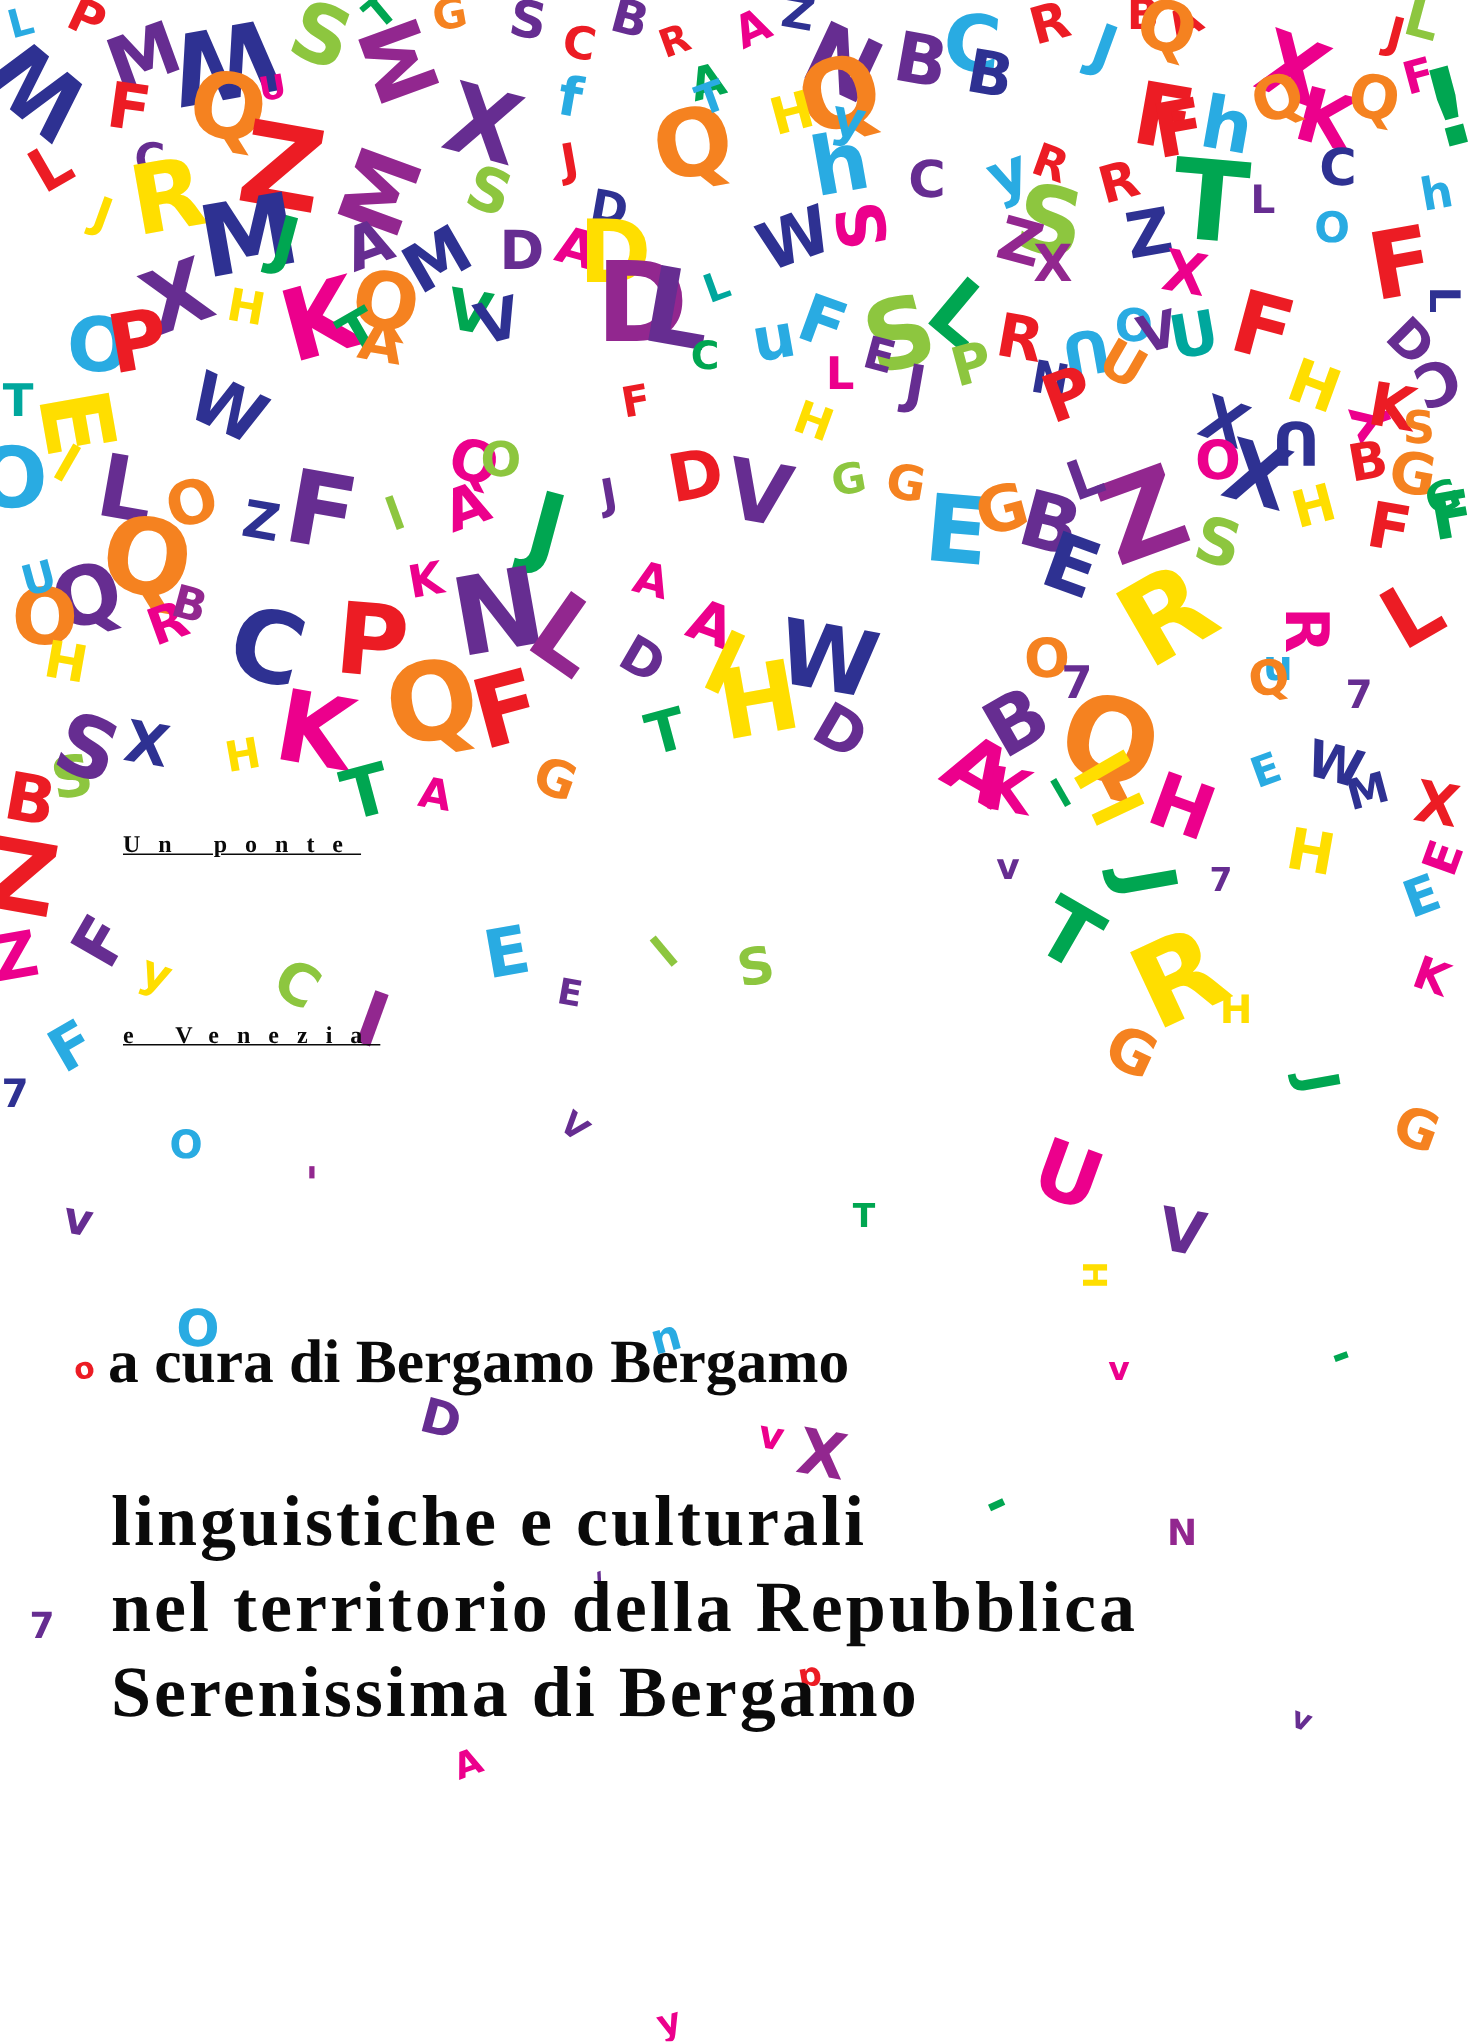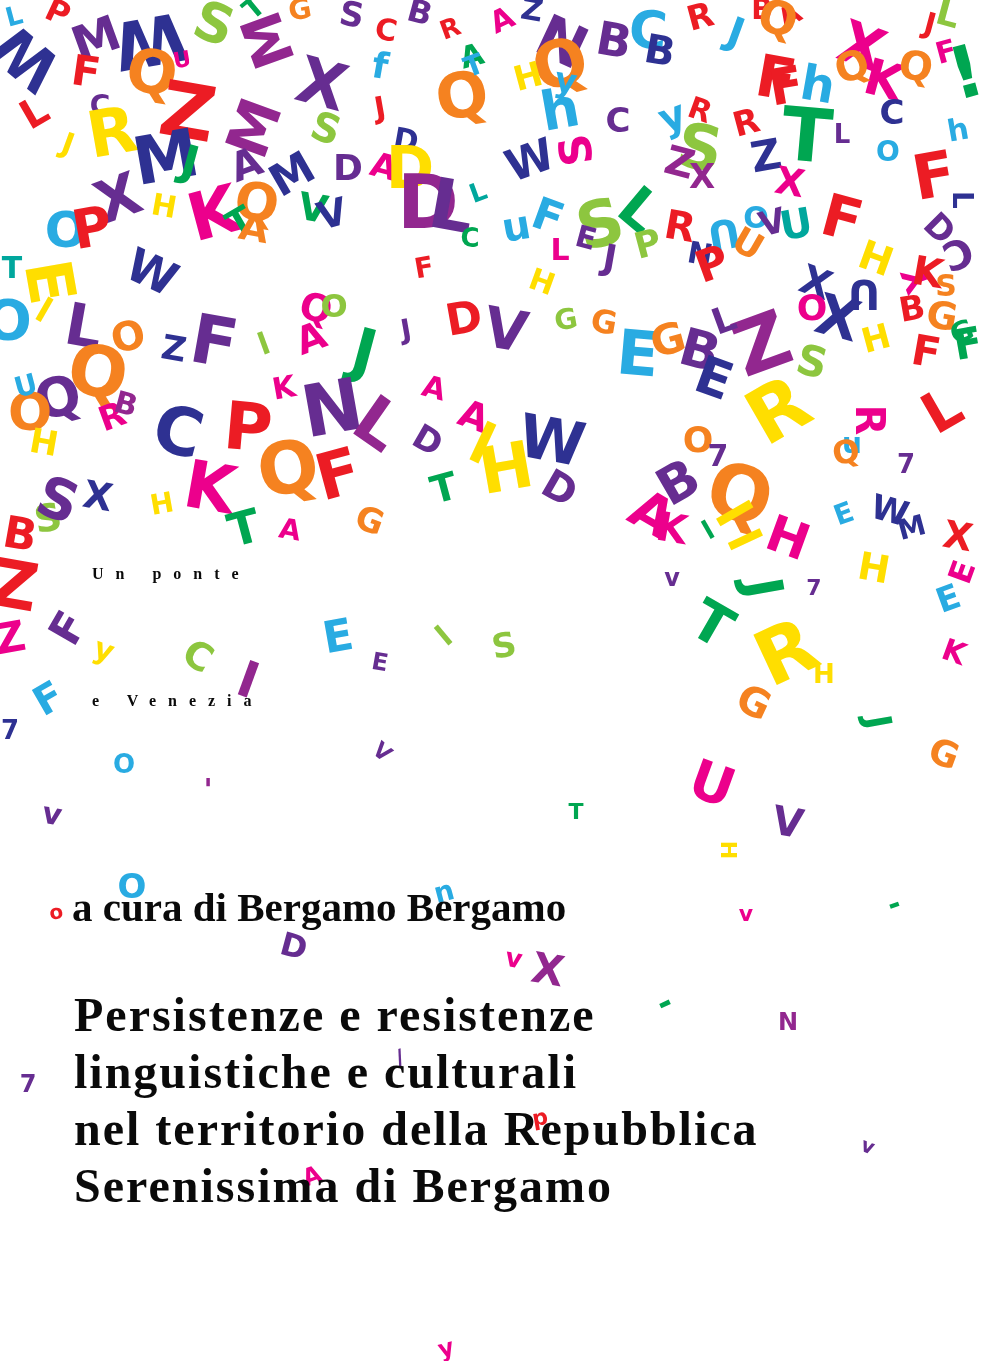--- a/index.html
+++ b/index.html
@@ -307,27 +307,26 @@
       <span class="bg-letter" style="left: 664px; top: 1002px; font-size: 34px; color: rgb(0, 166, 81); transform: translate(-50%, -50%) rotate(-25deg);">-</span>
       <span class="bg-letter" style="left: 788px; top: 1022px; font-size: 24px; color: rgb(146, 39, 143); transform: translate(-50%, -50%) rotate(0deg);">N</span>
       <span class="bg-letter" style="left: 28px; top: 1084px; font-size: 24px; color: rgb(102, 45, 145); transform: translate(-50%, -50%) rotate(0deg);">7</span>
       <span class="bg-letter" style="left: 400px; top: 1058px; font-size: 22px; color: rgb(102, 45, 145); transform: translate(-50%, -50%) rotate(-20deg);">/</span>
       <span class="bg-letter" style="left: 540px; top: 1118px; font-size: 22px; color: rgb(236, 28, 36); transform: translate(-50%, -50%) rotate(-10deg);">p</span>
       <span class="bg-letter" style="left: 312px; top: 1176px; font-size: 24px; color: rgb(236, 0, 140); transform: translate(-50%, -50%) rotate(-20deg);">A</span>
       <span class="bg-letter" style="left: 446px; top: 1348px; font-size: 24px; color: rgb(236, 0, 140); transform: translate(-50%, -50%) rotate(-15deg);">y</span>
       <span class="bg-letter" style="left: 868px; top: 1146px; font-size: 20px; color: rgb(102, 45, 145); transform: translate(-50%, -50%) rotate(20deg);">v</span>
     </div>
 
-  <h1 class="title" style="margin:18px;font-size:inherit;">
+  <h1 class="title" style="margin:8px;font-size:inherit;text-decoration:underline;">
     <div>Un ponte</div>
     <div>e Venezia</div>
   </h1>
 
   <div class="author">a cura di Bergamo Bergamo</div>
 
   <div class="subtitle">
-    <div>Persistenze e resistenze</div>
     <div>linguistiche e culturali</div>
     <div>nel territorio della Repubblica</div>
     <div>Serenissima di Bergamo</div>
   </div>
 
 </div>
 
 </body></html>

